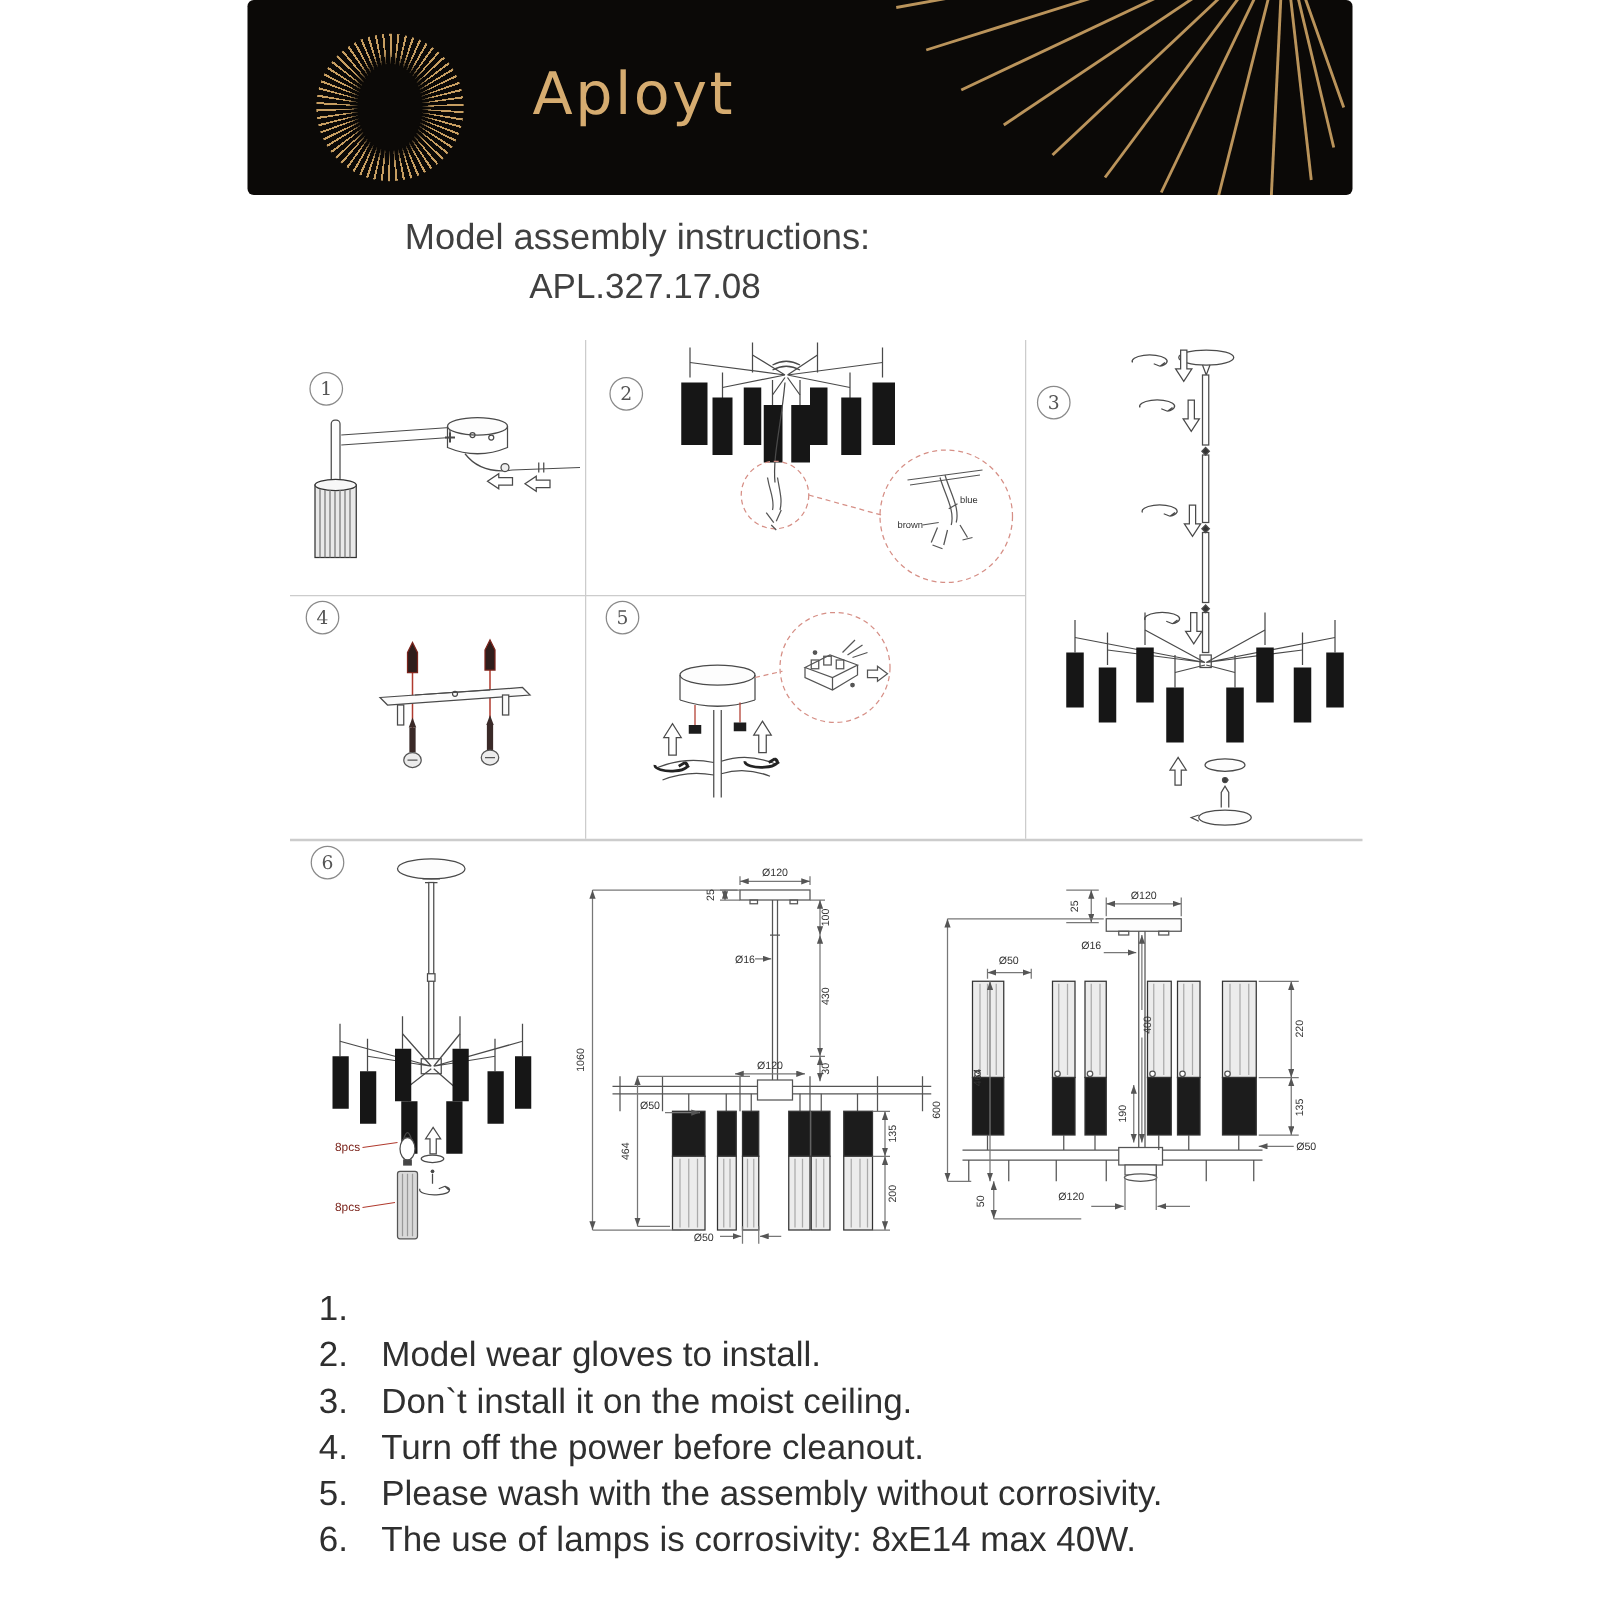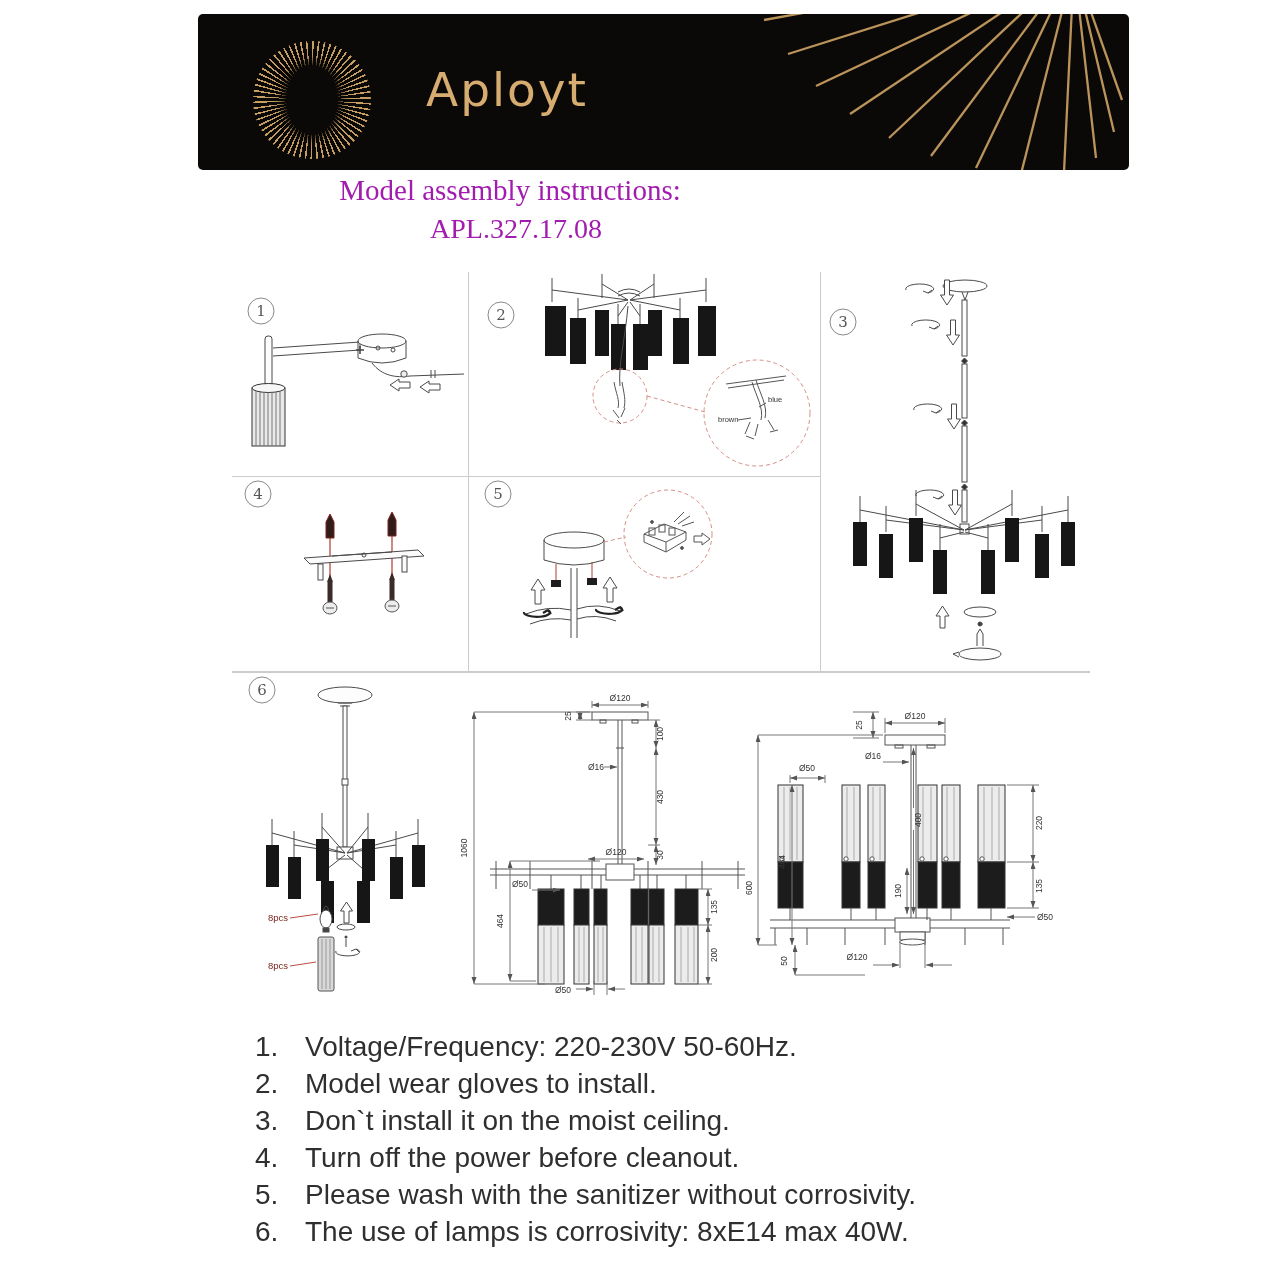--- a/index.html
+++ b/index.html
@@ -1,25 +1,25 @@
 <!DOCTYPE html>
 <html><head>
 <meta charset="utf-8">
 <style>
   html,body{margin:0;padding:0;background:#ffffff;}
   body{width:1280px;height:1280px;position:relative;font-family:"Liberation Sans",sans-serif;overflow:hidden;}
   .abs{position:absolute;}
-  .banner{left:198px;top:14px;width:884px;height:156px;background:#0b0907;border-radius:5px;overflow:hidden;padding-left:47px;}
+  .banner{left:198px;top:0;width:884px;height:156px;background:#0b0907;border-radius:5px;overflow:hidden;}
   .burst{left:55px;top:27px;width:118px;height:118px;border-radius:50%;
          background:repeating-conic-gradient(#c79e61 0deg 1.7deg, #0b0907 1.7deg 5.8deg);}
   .burst::after{content:"";position:absolute;left:50%;top:50%;width:52px;height:70px;transform:translate(-50%,-50%);
          background:#0b0907;border-radius:50%;box-shadow:0 0 8px 4px #0b0907;}
   .brand{left:228px;top:48px;color:#d6ac70;font-size:47px;letter-spacing:2px;font-weight:400;
          font-family:"DejaVu Sans",sans-serif;}
-  .title{left:0;top:174px;width:1020px;text-align:center;color:#a21caf;font-family:Liberation Serif, serif;}
+  .title{left:0;top:174px;width:1020px;text-align:center;color:#404040;}
   .title .t1{font-size:29px;}
   .title .t2{font-size:28px;margin-top:6px;margin-left:12px;}
   .gridline{background:#cccccc;}
   .notes{left:255px;top:1032px;width:810px;color:#2f2f2f;font-size:28px;}
   .note-row{display:flex;margin-bottom:7px;line-height:30px;}
   .note-num{width:50px;flex:none;}
   svg text{font-family:"Liberation Sans",sans-serif;}
   .stepnum{font-family:"DejaVu Serif",serif;font-size:15px;fill:#555;}
   .dimtxt{font-size:8.5px;fill:#333;}
   .tinytxt{font-size:7.5px;fill:#333;}
@@ -516,35 +516,34 @@
     <text class="dimtxt" text-anchor="middle" transform="rotate(-90 297 196)" x="297" y="196">135</text>
     <text class="dimtxt" x="300" y="230" text-anchor="middle">Ø50</text>
     <text class="dimtxt" text-anchor="middle" transform="rotate(-90 42 271)" x="42" y="271">50</text>
     <text class="dimtxt" x="112" y="270" text-anchor="middle">Ø120</text>
   </g>
 </svg>
 
 <div class="abs notes">
   <div class="note-row">
     <span class="note-num">1.</span>
-    <span>Voltage/Frequency: 220-230V 50-60Hz.</span>
   </div>
   <div class="note-row">
     <span class="note-num">2.</span>
     <span>Model wear gloves to install.</span>
   </div>
   <div class="note-row">
     <span class="note-num">3.</span>
     <span>Don`t install it on the moist ceiling.</span>
   </div>
   <div class="note-row">
     <span class="note-num">4.</span>
     <span>Turn off the power before cleanout.</span>
   </div>
   <div class="note-row">
     <span class="note-num">5.</span>
-    <span>Please wash with the sanitizer without corrosivity.</span>
+    <span>Please wash with the assembly without corrosivity.</span>
   </div>
   <div class="note-row">
     <span class="note-num">6.</span>
     <span>The use of lamps is corrosivity: 8xE14 max 40W.</span>
   </div>
 </div>
 
 </body></html>

